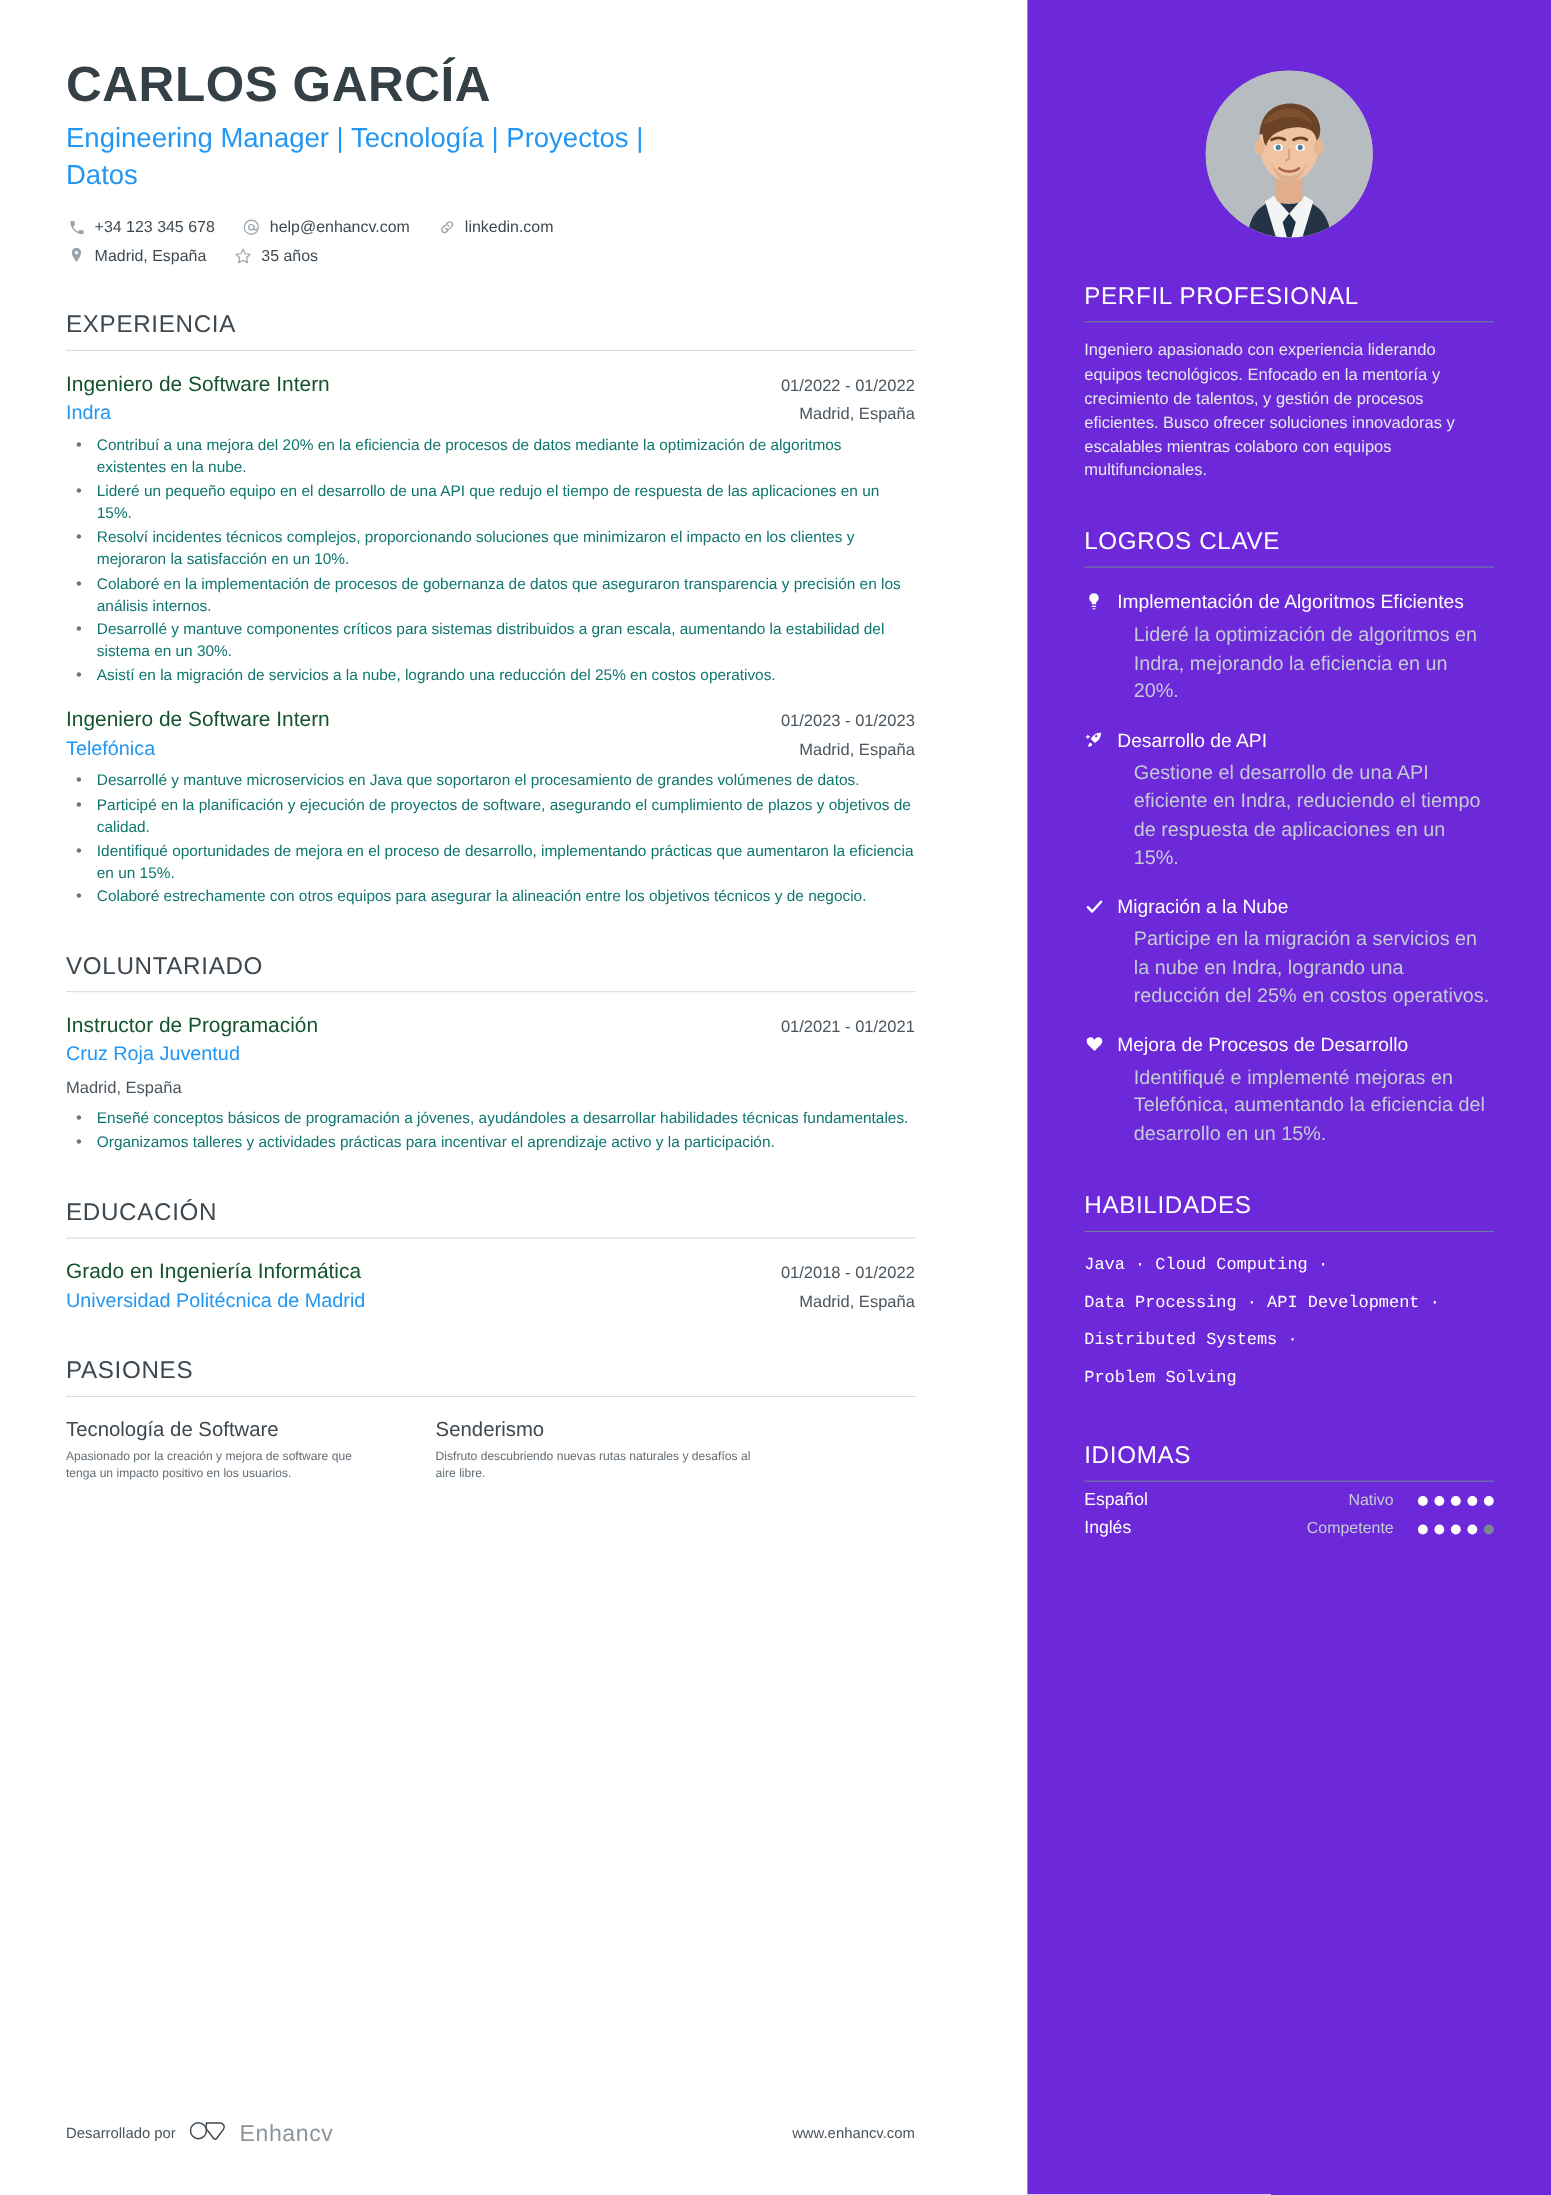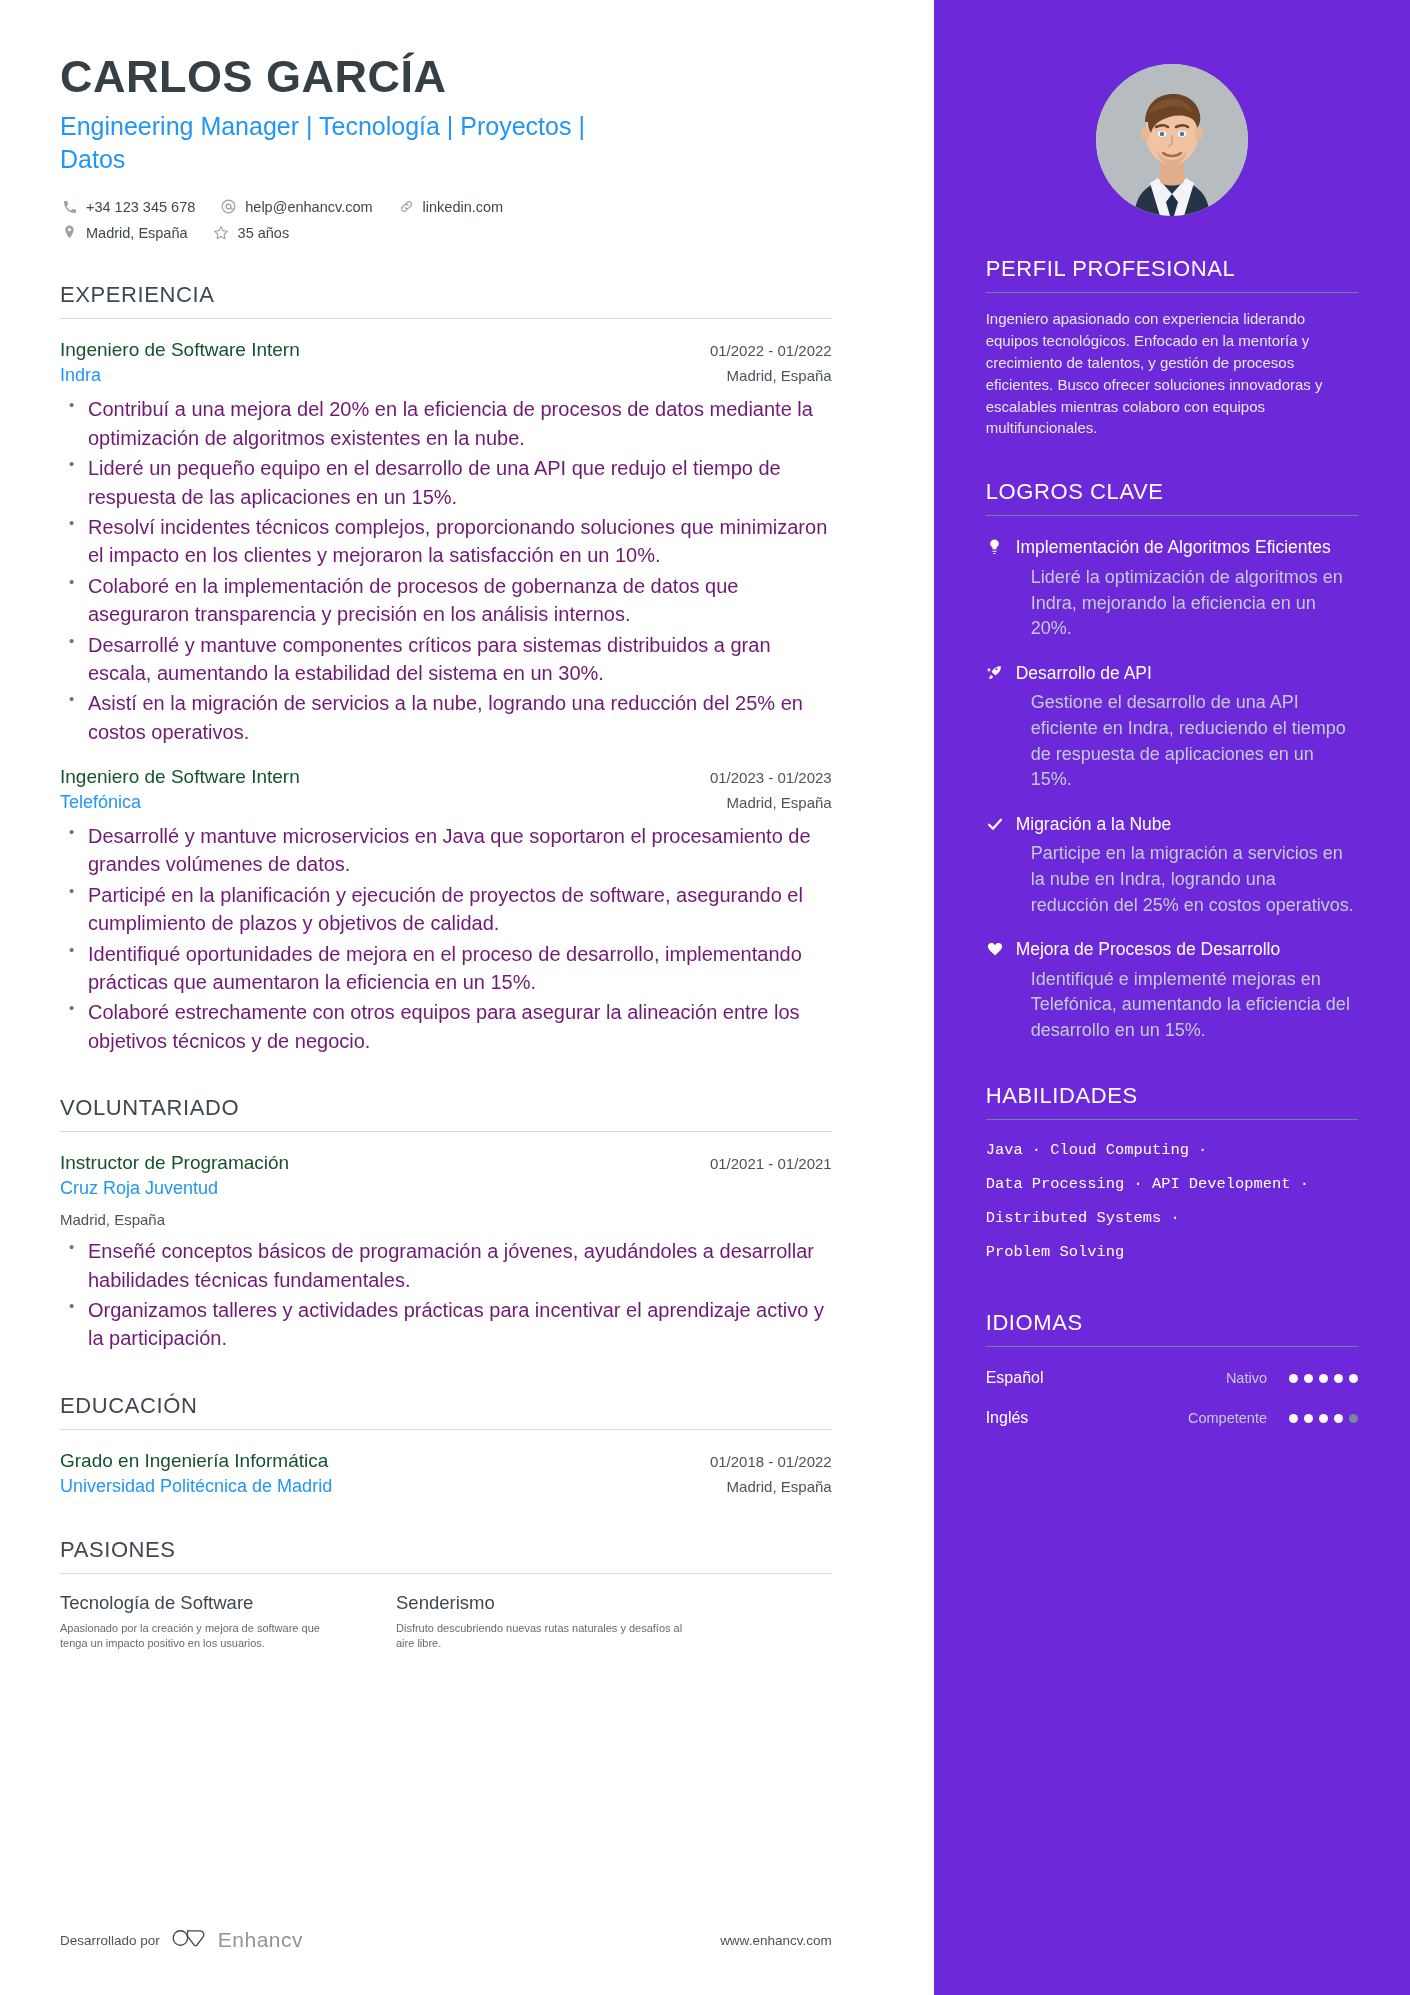--- a/index.html
+++ b/index.html
@@ -49,21 +49,21 @@
   .entry-title { font-size: 19px; color: #14532d; }
   .entry-date { font-size: 15px; color: #4a545c; white-space: nowrap; }
   .entry-sub { display: flex; justify-content: space-between; align-items: baseline; margin-top: 4px; }
   .entry-org { font-size: 18px; color: #2196f3; }
   .entry-loc { font-size: 15px; color: #4a545c; white-space: nowrap; }
   .entry-loc-plain { font-size: 15px; color: #4a545c; margin-top: 12px; }
 
   ul.bullets { list-style: none; margin-top: 9px; }
   ul.bullets li {
     position: relative; padding-left: 28px; margin-bottom: 2px;
-    font-size: 20px; line-height: 1.42; color: #701a75;
+    font-size: 14px; line-height: 1.42; color: #0f766e;
   }
   ul.bullets li:before {
     content: "\2022"; position: absolute; left: 9px; top: -1px;
     color: #6b757d; font-size: 15px;
   }
 
   .passions-grid { display: flex; margin-top: 18px; gap: 46px; }
   .passion { width: 290px; }
   .passion-title { font-size: 18.5px; color: #3e4850; }
   .passion-desc { font-size: 11px; color: #636d75; line-height: 1.42; margin-top: 7px; }
@@ -104,21 +104,21 @@
   }
   .ach-body { flex: 1; }
   .ach-title { font-size: 17.5px; color: #ffffff; line-height: 1.3; }
   .ach-desc { font-size: 18px; color: #c3ccd5; line-height: 1.42; margin-top: 6px; padding-left: 15px; }
 
   .skills { margin-top: 14px; font-family: Liberation Mono, monospace; }
   .skill-line { font-size: 15.4px; color: #ffffff; line-height: 2.2; }
 
   .lang-row {
     display: flex; align-items: center; justify-content: space-between;
-    margin-top: 22px;
+    margin-top: 8px;
   }
   .lang-name { font-size: 16px; color: #ffffff; }
   .lang-level { font-size: 14.5px; color: #c3ccd5; }
   .dots { display: flex; gap: 6px; }
   .dot { width: 9px; height: 9px; border-radius: 50%; background: #ffffff; }
   .dot.off { background: #7b8893; }
   .lang-mid { flex: 1; display: flex; justify-content: flex-end; padding-right: 22px; }
 </style>
 </head>
 <body>

